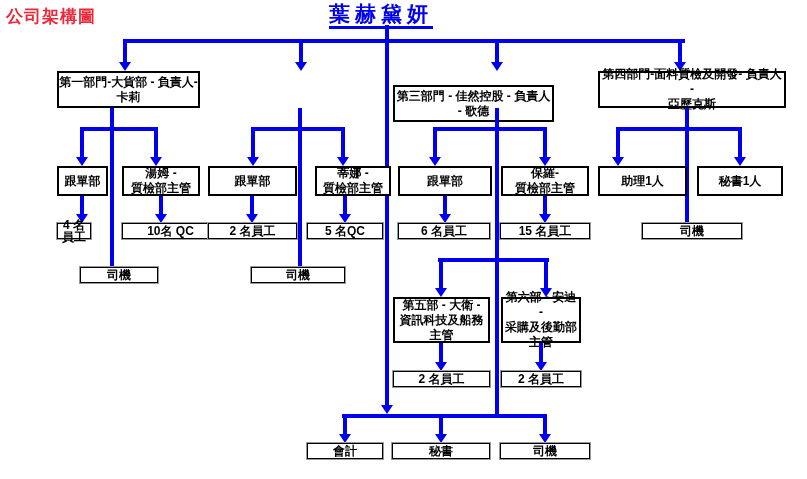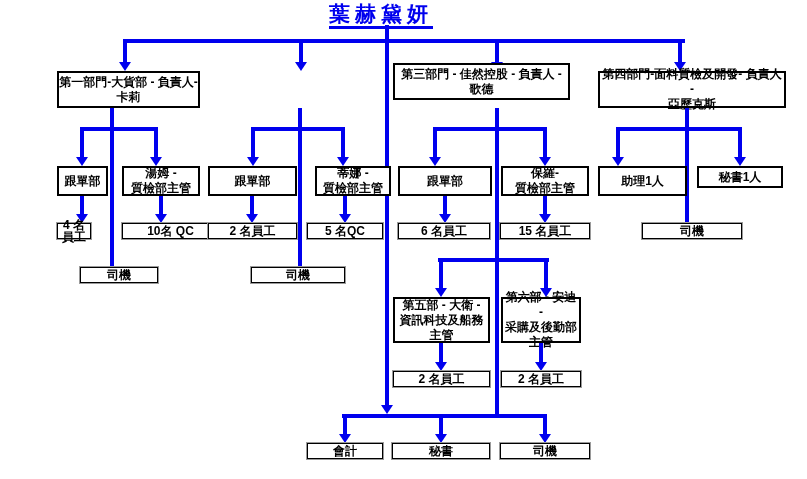--- a/index.html
+++ b/index.html
@@ -26,38 +26,39 @@
     text-align:center;font-size:12px;line-height:1.25;white-space:pre-line;
     box-sizing:border-box;
   }
   .node.thin{border:1px solid #000;box-shadow:0 0 0 1px #9a9a9a;line-height:1;}
 </style>
 </head>
 <body>
 
 <div class="canvas">
 
+  <div class="corner-label">公司架構圖</div>
   <div class="root-title">葉赫黛妍</div>
 
   <div class="vline" style="left:385px;top:25px;width:4px;height:380px;"></div>
   <div class="arrow" style="left:381px;top:405px;"></div>
   <div class="hline" style="left:123px;top:39px;width:562px;height:4px;"></div>
 
   <div class="vline" style="left:123px;top:43px;width:4px;height:19px;"></div>
   <div class="arrow" style="left:119px;top:62px;"></div>
   <div class="vline" style="left:299px;top:43px;width:4px;height:19px;"></div>
   <div class="arrow" style="left:295px;top:62px;"></div>
   <div class="vline" style="left:495px;top:43px;width:4px;height:19px;"></div>
   <div class="arrow" style="left:491px;top:62px;"></div>
   <div class="vline" style="left:678px;top:43px;width:4px;height:19px;"></div>
   <div class="arrow" style="left:674px;top:62px;"></div>
 
   <div class="node" style="left:57px;top:71px;width:143px;height:37px;">第一部門-大貨部 - 負責人-
 卡莉</div>
-  <div class="node" style="left:393px;top:63px;width:177px;height:37px;">第三部門 - 佳然控股 - 負責人 - 歌德</div>
+  <div class="node" style="left:393px;top:85px;width:161px;height:37px;">第三部門 - 佳然控股 - 負責人 - 歌德</div>
   <div class="node" style="left:598px;top:71px;width:188px;height:37px;">第四部門-面料質檢及開發- 負責人 -
 亞歷克斯</div>
 
   <div class="vline" style="left:110px;top:108px;width:4px;height:159px;"></div>
   <div class="vline" style="left:298px;top:108px;width:4px;height:159px;"></div>
   <div class="vline" style="left:495px;top:108px;width:4px;height:306px;"></div>
   <div class="vline" style="left:685px;top:108px;width:4px;height:115px;"></div>
 
   <div class="hline" style="left:80px;top:127px;width:78px;height:4px;"></div>
   <div class="hline" style="left:251px;top:127px;width:94px;height:4px;"></div>
@@ -84,21 +85,21 @@
   <div class="node" style="left:57px;top:166px;width:51px;height:30px;">跟單部</div>
   <div class="node" style="left:122px;top:166px;width:78px;height:30px;">湯姆 -
 質檢部主管</div>
   <div class="node" style="left:208px;top:166px;width:89px;height:30px;">跟單部</div>
   <div class="node" style="left:307px;top:166px;width:76px;height:30px;margin-left:8px;">蒂娜 -
 質檢部主管</div>
   <div class="node" style="left:398px;top:166px;width:94px;height:30px;">跟單部</div>
   <div class="node" style="left:501px;top:166px;width:88px;height:30px;">保羅-
 質檢部主管</div>
   <div class="node" style="left:598px;top:166px;width:89px;height:30px;">助理1人</div>
-  <div class="node" style="left:697px;top:166px;width:86px;height:22px;">秘書1人</div>
+  <div class="node" style="left:697px;top:166px;width:86px;height:30px;">秘書1人</div>
 
   <div class="vline" style="left:80px;top:196px;width:4px;height:18px;"></div>
   <div class="arrow" style="left:76px;top:214px;"></div>
   <div class="vline" style="left:159px;top:196px;width:4px;height:18px;"></div>
   <div class="arrow" style="left:155px;top:214px;"></div>
   <div class="vline" style="left:250px;top:196px;width:4px;height:18px;"></div>
   <div class="arrow" style="left:246px;top:214px;"></div>
   <div class="vline" style="left:343px;top:196px;width:4px;height:18px;"></div>
   <div class="arrow" style="left:339px;top:214px;"></div>
   <div class="vline" style="left:443px;top:196px;width:4px;height:18px;"></div>

